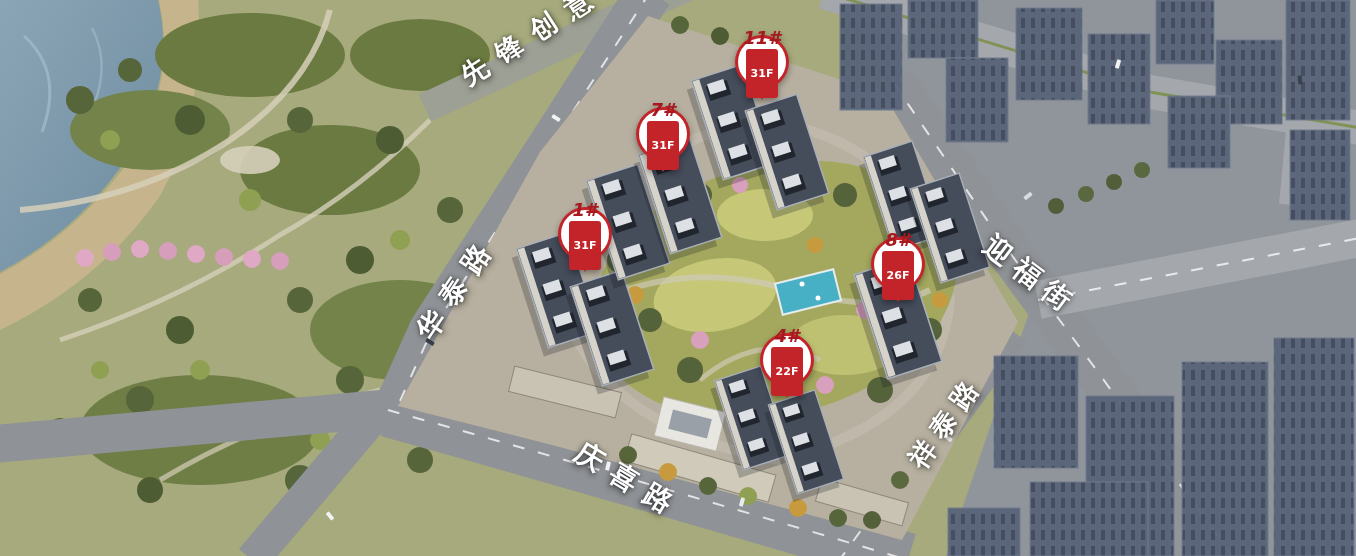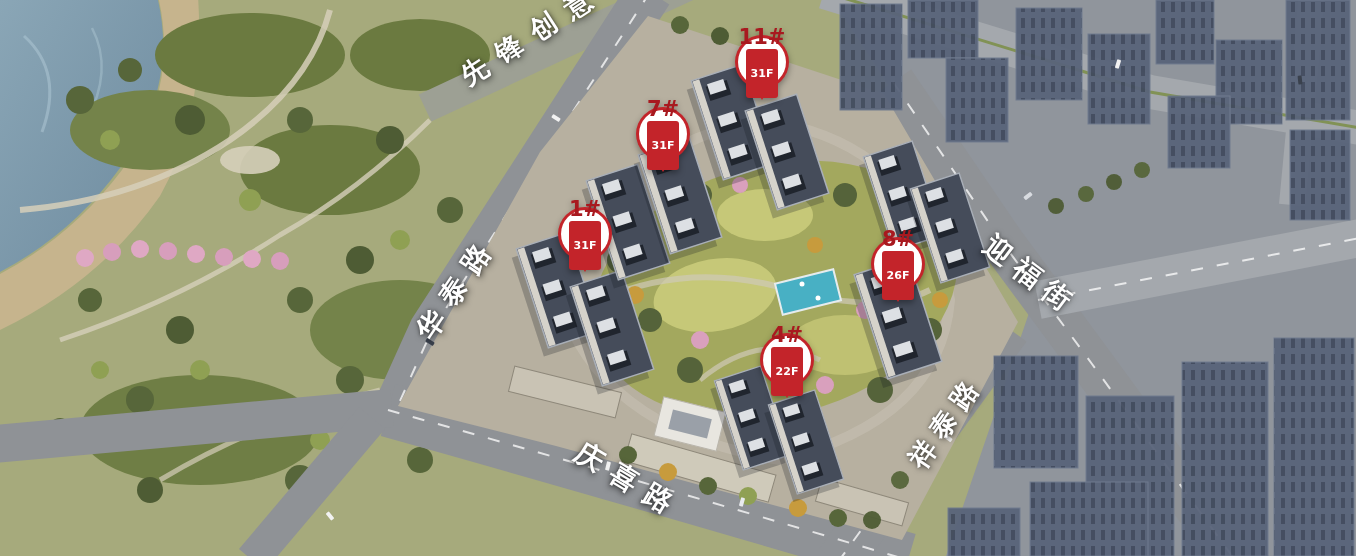--- a/index.html
+++ b/index.html
@@ -25,21 +25,21 @@
     filter:drop-shadow(0 3px 3px rgba(0,0,0,.35));
   }
   .pin-head{
     width:54px;height:54px;background:#c3242a;border-radius:50%;
     display:flex;flex-direction:column;align-items:center;justify-content:center;
     position:relative;z-index:2;
   }
   .pin-head::before{
     content:"";position:absolute;inset:3px;background:#fff;border-radius:50%;
   }
-  .pin-num{position:relative;z-index:1;color:#a8191f;font-weight:bold;font-size:21px;line-height:21px;}
+  .pin-num{position:relative;z-index:1;color:#a8191f;font-weight:bold;font-size:18px;line-height:21px;font-style:italic;}
   .pin-floor{
     position:relative;z-index:1;color:#fff;font-size:11px;font-weight:bold;
     background:#c3242a;line-height:13px;padding:18px 5px;border-radius:3px;margin-top:1px;
   }
   .pin-tail{
     width:0;height:0;border:12px solid transparent;border-bottom:0;
     border-top:20px solid #c3242a;margin-top:-9px;
   }
   .pin-0{left:585px;top:272px;}
   .pin-1{left:663px;top:172px;}

